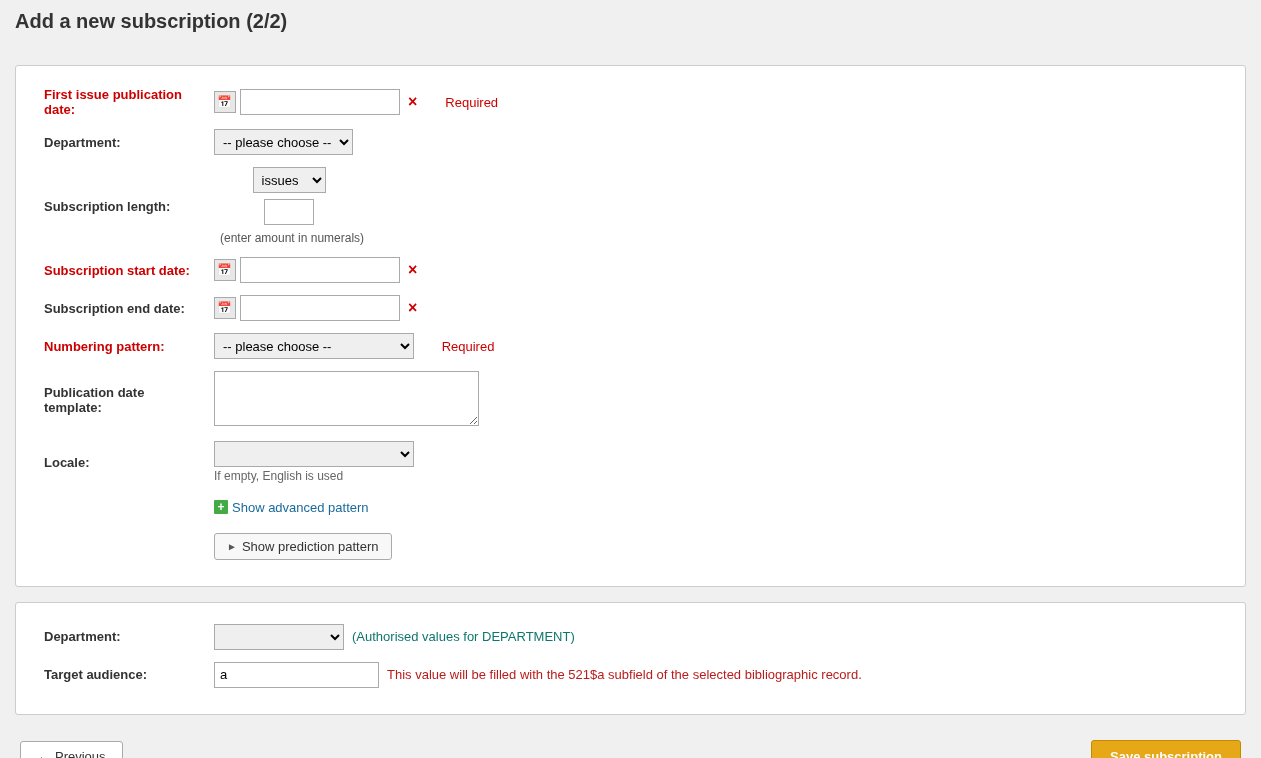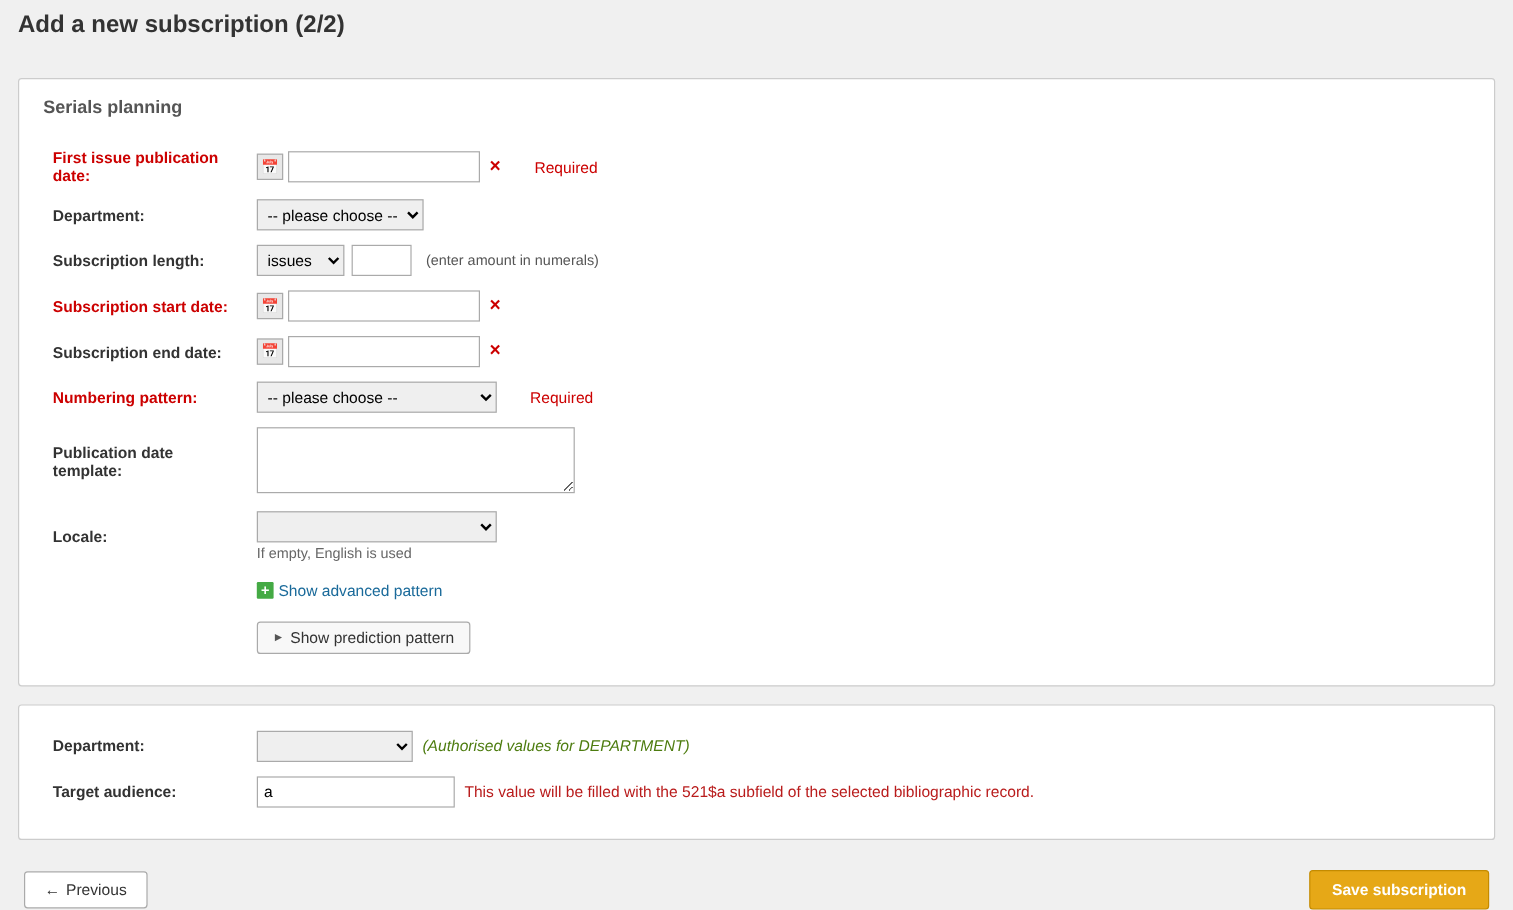--- a/index.html
+++ b/index.html
@@ -153,20 +153,21 @@
       color: #555;
     }
     .advanced-row td {
       padding-top: 10px;
       padding-bottom: 4px;
     }
     .sub-length-wrap {
       display: inline-flex;
       align-items: center;
       gap: 6px;
+      flex-direction: column;
     }
     .footer-bar {
       display: flex;
       justify-content: space-between;
       align-items: center;
       padding: 10px 5px;
     }
     .prev-btn {
       display: inline-flex;
       align-items: center;
@@ -191,43 +192,41 @@
       font-size: 13px;
       color: #fff;
       font-weight: bold;
     }
     .dept-wrap {
       display: inline-flex;
       align-items: center;
       gap: 8px;
     }
     .dept-hint {
-      color: #4d7c0f;
-      font-size: 13px;
-      font-style: italic;
+      color: #0f766e;
+      font-size: 13px;
     }
     .target-hint {
       color: #b91c1c;
       font-size: 13px;
       margin-left: 8px;
     }
     .target-wrap {
       display: inline-flex;
       align-items: center;
       gap: 0;
     }
   </style>
 </head>
 <body>
 
 <div class="page-container">
   <h1 class="page-title">Add a new subscription (2/2)</h1>
 
   <div class="section-card">
-    <div class="section-title">Serials planning</div>
 
     <table class="form-table">
       <tbody>
 
         <tr>
           <td class="label-cell required">First issue publication date:</td>
           <td class="field-cell">
             <div class="date-input-wrap">
               <span class="cal-icon">📅</span>
               <input type="text" class="date-input" value="" style="">

